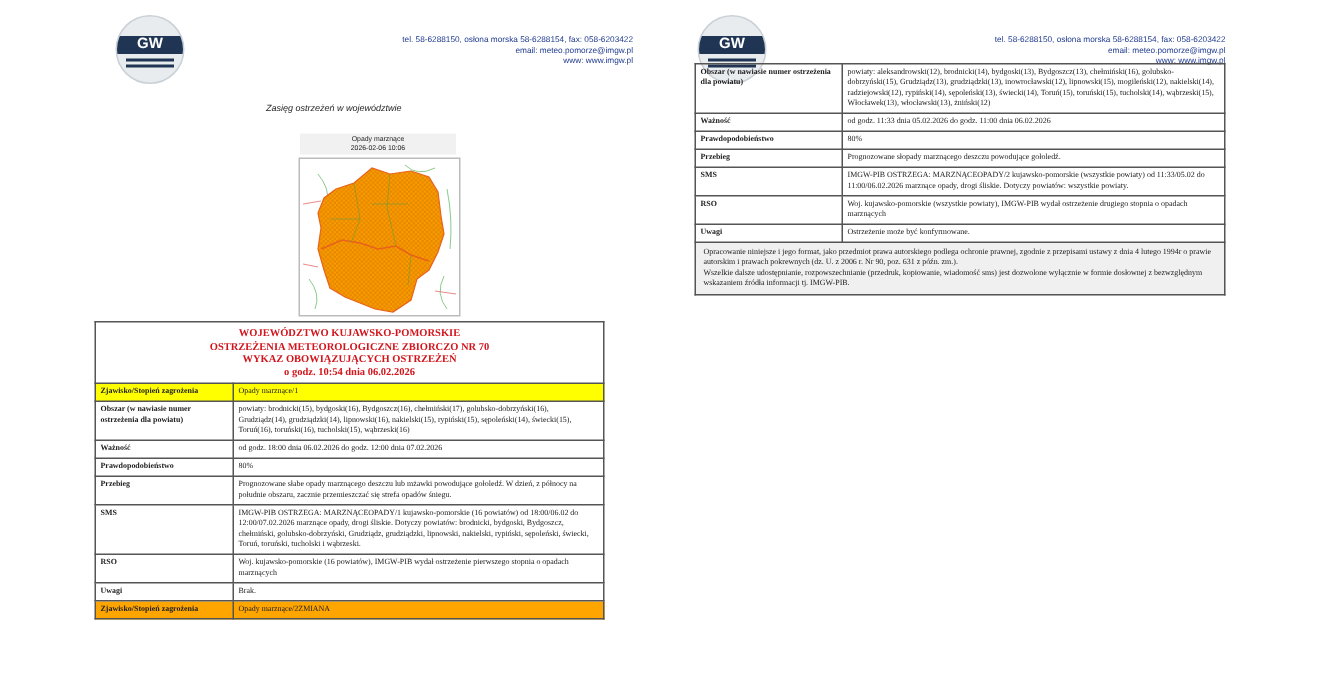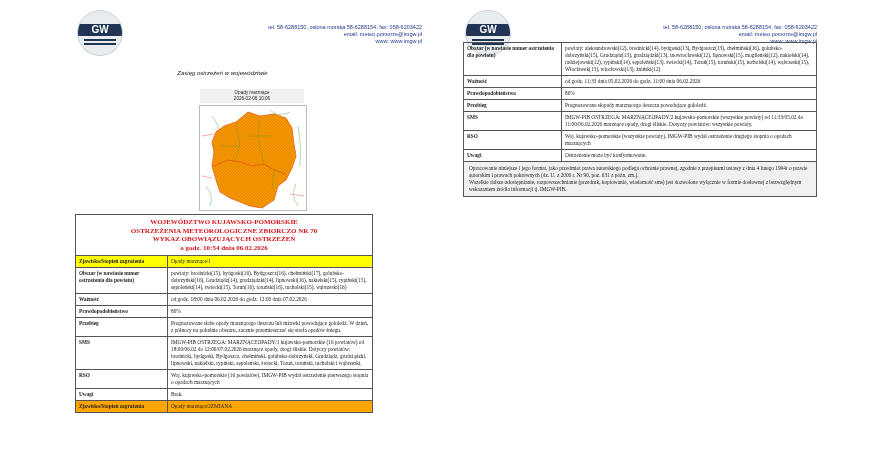--- a/index.html
+++ b/index.html
@@ -19,21 +19,21 @@
 
   .map-title { position:absolute; left:0; width:445px; top:44px; text-align:center; font-family:"Liberation Sans", sans-serif; font-size:6px; font-style:italic; color:#222; }
   .map-box { position:absolute; left:190px; top:63px; width:114px; height:122px; }
   .map-header { position:absolute; left:10px; top:0; width:104px; height:14px; background:#f1f1f1; text-align:center; font-family:"Liberation Sans", sans-serif; font-size:4.6px; line-height:6px; padding-top:1px; box-sizing:border-box; }
   .map-frame { position:absolute; left:9px; top:16px; width:108px; height:106px; border:1px solid #bbb; background:#fff; box-sizing:border-box; }
   .map-frame svg { position:absolute; left:0; top:0; }
 
   table.warn { position:absolute; border-collapse:collapse; font-size:5.3px; line-height:7px; }
   table.warn td { border:1px solid #555; padding:2px 3px; vertical-align:top; }
   table.warn td.lbl { font-weight:bold; }
-  #table-left { left:75px; top:188px; width:298px;padding-left:16px; }
+  #table-left { left:63px; top:188px; width:340px;padding-left:16px; }
   #table-right { left:463px; top:42px; width:354px; }
   td.lbl { width:85px; }
   #table-right td.lbl { width:91px; }
   .title-cell { text-align:center; color:#d2141b; font-weight:bold; font-size:7px; line-height:8.6px; padding:3px 0 !important; }
   tr.yellow td { background:#ffff00; }
   tr.orange td { background:#ffa500; }
   .footnote { font-size:5.3px; line-height:7px; background:#f0f0f0; padding:3px 5px !important; }
 </style>
 </head>
 <body>

